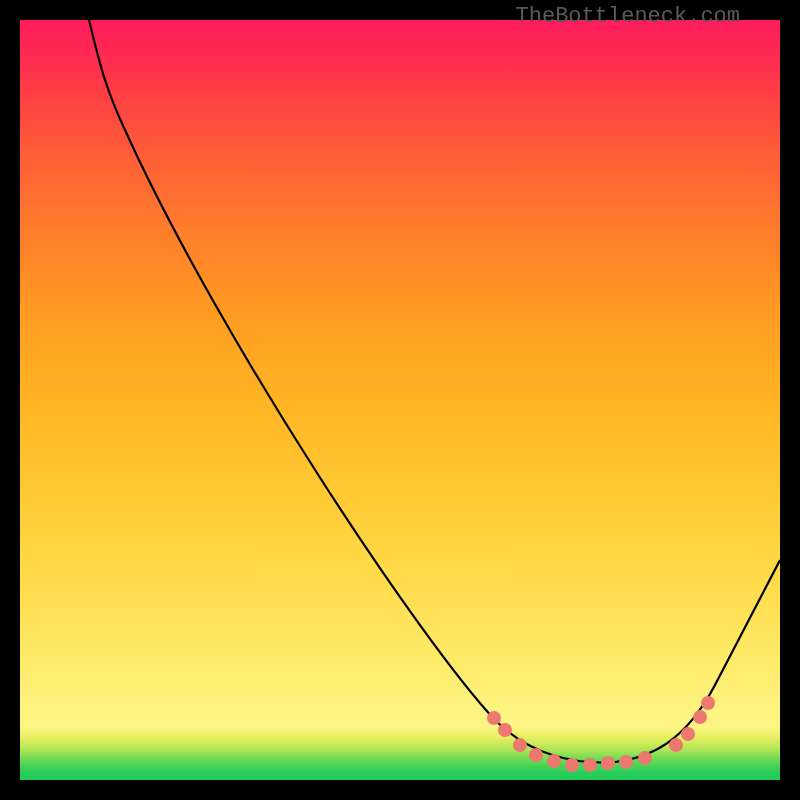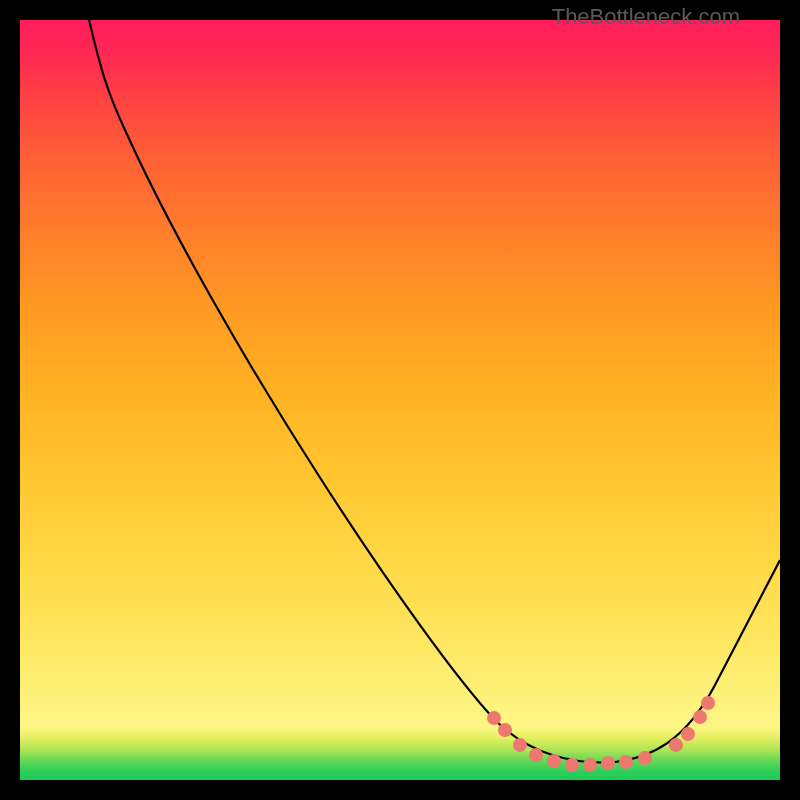--- a/index.html
+++ b/index.html
@@ -9,20 +9,21 @@
     height: 800px;
     background: #000;
     font-family: Arial, sans-serif;
     overflow: hidden;
   }
   .container {
     position: relative;
     width: 760px;
     height: 800px;
     background: #000;
+    font-family: Liberation Mono, monospace;
   }
   .watermark {
     position: absolute;
     top: 4px;
     right: 20px;
     color: #5a5a5a;
     font-size: 22px;
     font-weight: 500;
     z-index: 10;
   }

